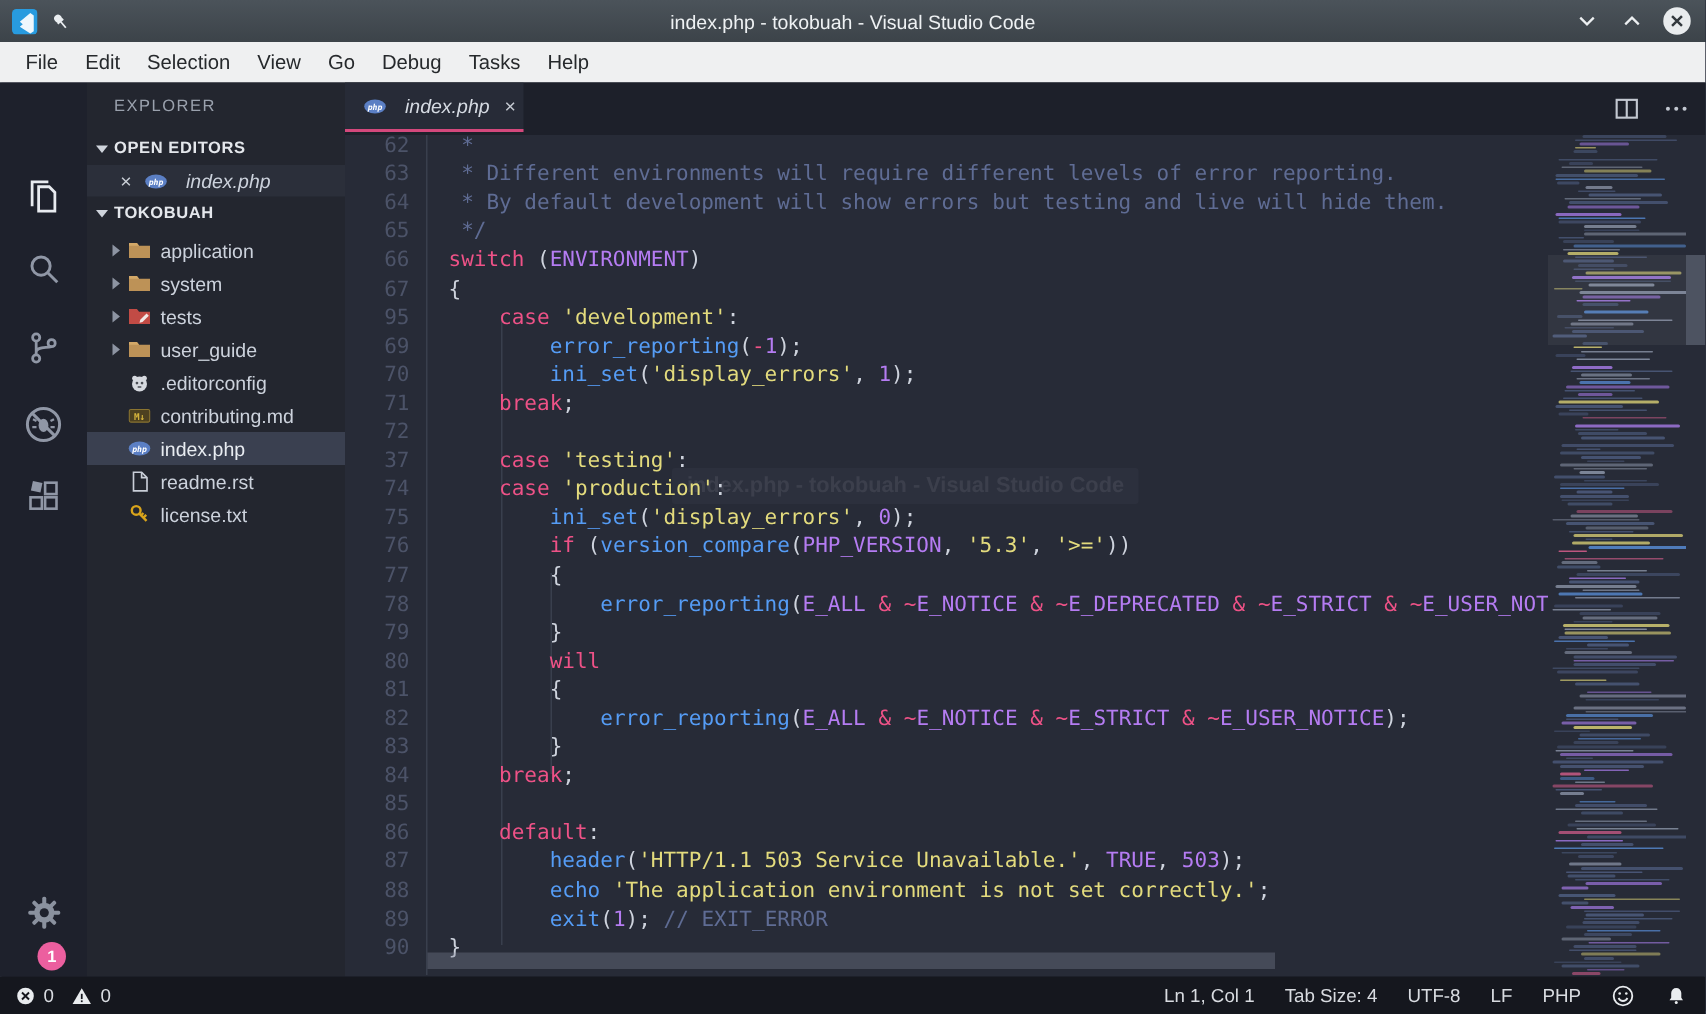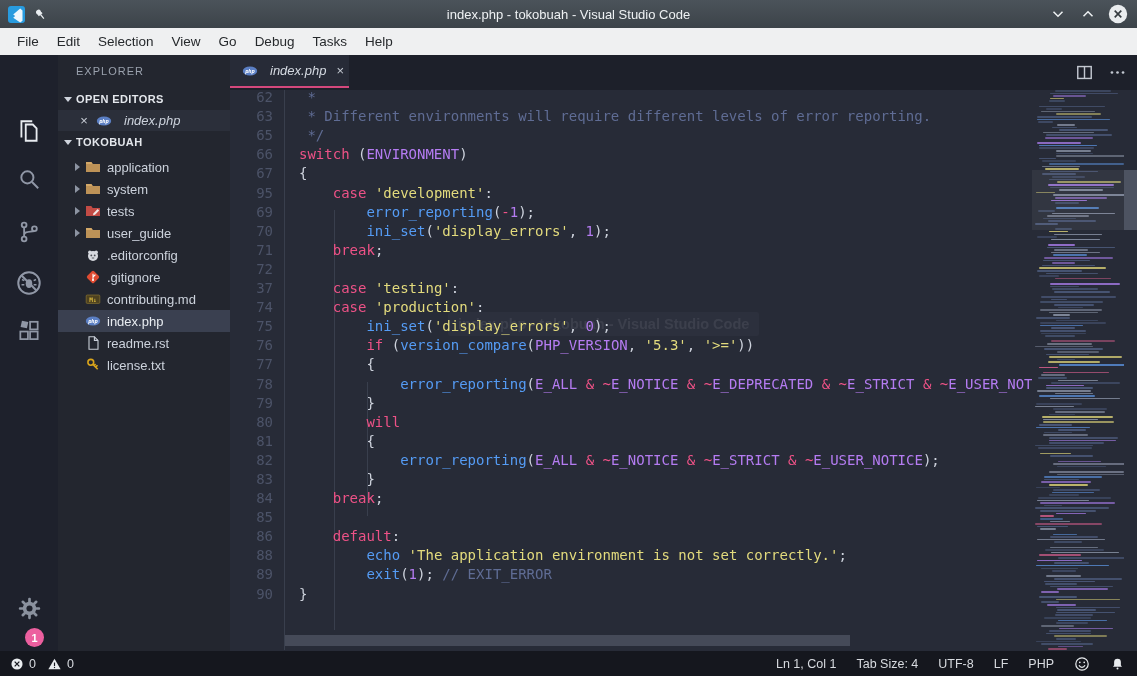--- a/index.html
+++ b/index.html
@@ -286,33 +286,20 @@
               </svg>
             </span>
             <span>.editorconfig</span>
           </div>
           <div class="tree-row nofold">
             <span class="tree-chev">
               <span class="tri-right"></span>
             </span>
             <span class="tree-icon">
               <svg width="16" height="16" viewBox="0 0 16 16">
-                <rect x="3.2" y="3.2" width="9.6" height="9.6" rx="1.6" transform="rotate(45 8 8)" fill="#df4b32"></rect>
-                <path d="M8 4.8v6.4M8 8l2.4-2.4" stroke="#fff" stroke-width="1.1" fill="none"></path>
-                <circle cx="8" cy="11" r="1" fill="#fff"></circle>
-              </svg>
-            </span>
-            <span>.gitignore</span>
-          </div>
-          <div class="tree-row nofold">
-            <span class="tree-chev">
-              <span class="tri-right"></span>
-            </span>
-            <span class="tree-icon">
-              <svg width="16" height="16" viewBox="0 0 16 16">
                 <rect x="1.2" y="4" width="13.6" height="8.4" rx="1" fill="#4d4120" stroke="#8a7430" stroke-width=".7"></rect>
                 <text x="8" y="10.8" font-size="6.2" font-family="DejaVu Sans Mono,monospace" font-weight="bold" fill="#d9b83e" text-anchor="middle">M↓</text>
               </svg>
             </span>
             <span>contributing.md</span>
           </div>
           <div class="tree-row sel nofold">
             <span class="tree-chev">
               <span class="tri-right"></span>
             </span>
@@ -366,20 +353,24 @@
           </div>
           <div class="code-row">
             <span class="gutter">62</span>
             <pre><span class="tk-c"> *</span></pre>
           </div>
           <div class="code-row">
             <span class="gutter">63</span>
             <pre><span class="tk-c"> * Different environments will require different levels of error reporting.</span></pre>
           </div>
           <div class="code-row">
+            <span class="gutter">64</span>
+            <pre><span class="tk-c"> * By default development will show errors but testing and live will hide them.</span></pre>
+          </div>
+          <div class="code-row">
             <span class="gutter">65</span>
             <pre><span class="tk-c"> */</span></pre>
           </div>
           <div class="code-row">
             <span class="gutter">66</span>
             <pre><span class="tk-k">switch</span><span class="tk-p"> (</span><span class="tk-C">ENVIRONMENT</span><span class="tk-p">)</span></pre>
           </div>
           <div class="code-row">
             <span class="gutter">67</span>
             <pre><span class="tk-p">{</span></pre>
@@ -452,20 +443,24 @@
             <span class="gutter">84</span>
             <pre><span class="tk-p">    </span><span class="tk-k">break</span><span class="tk-p">;</span></pre>
           </div>
           <div class="code-row">
             <span class="gutter">85</span>
             <pre></pre>
           </div>
           <div class="code-row">
             <span class="gutter">86</span>
             <pre><span class="tk-p">    </span><span class="tk-k">default</span><span class="tk-p">:</span></pre>
+          </div>
+          <div class="code-row">
+            <span class="gutter">87</span>
+            <pre><span class="tk-p">        </span><span class="tk-f">header</span><span class="tk-p">(</span><span class="tk-s">'HTTP/1.1 503 Service Unavailable.'</span><span class="tk-p">, </span><span class="tk-C">TRUE</span><span class="tk-p">, </span><span class="tk-n">503</span><span class="tk-p">);</span></pre>
           </div>
           <div class="code-row">
             <span class="gutter">88</span>
             <pre><span class="tk-p">        </span><span class="tk-f">echo</span><span class="tk-p"> </span><span class="tk-s">'The application environment is not set correctly.'</span><span class="tk-p">;</span></pre>
           </div>
           <div class="code-row">
             <span class="gutter">89</span>
             <pre><span class="tk-p">        </span><span class="tk-f">exit</span><span class="tk-p">(</span><span class="tk-n">1</span><span class="tk-p">); </span><span class="tk-c">// EXIT_ERROR</span></pre>
           </div>
           <div class="code-row">

